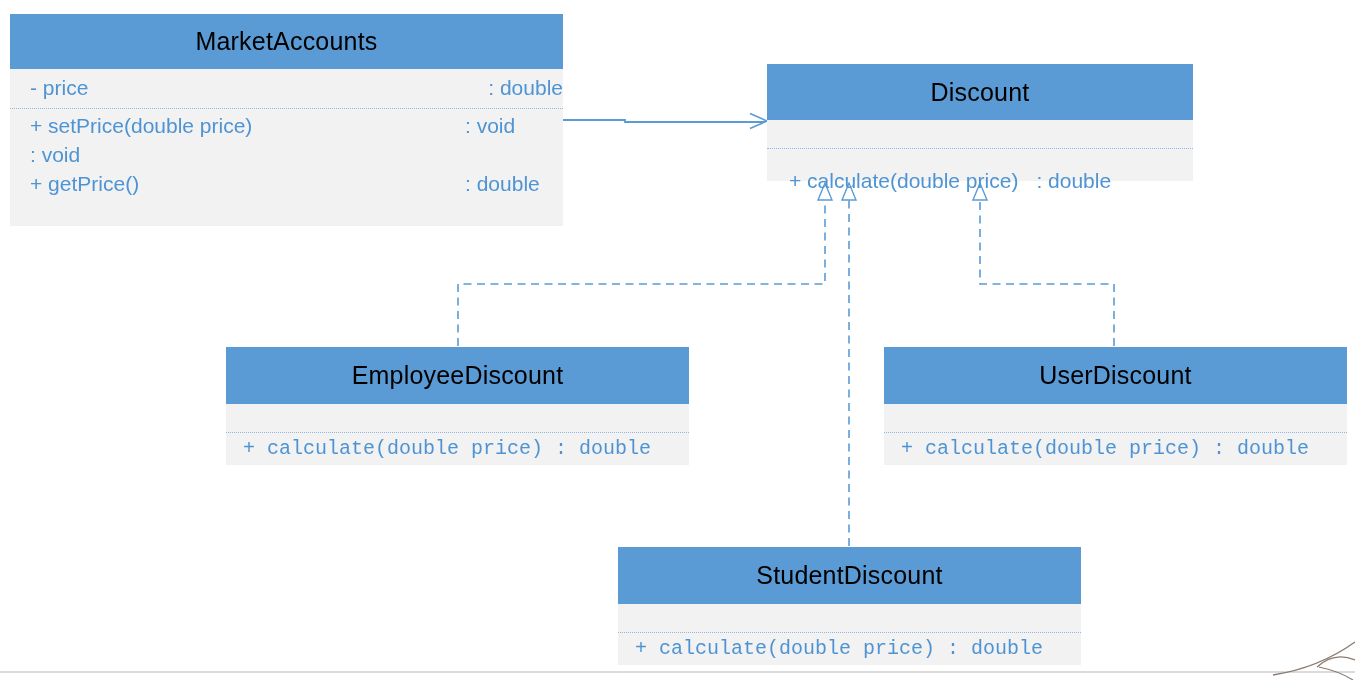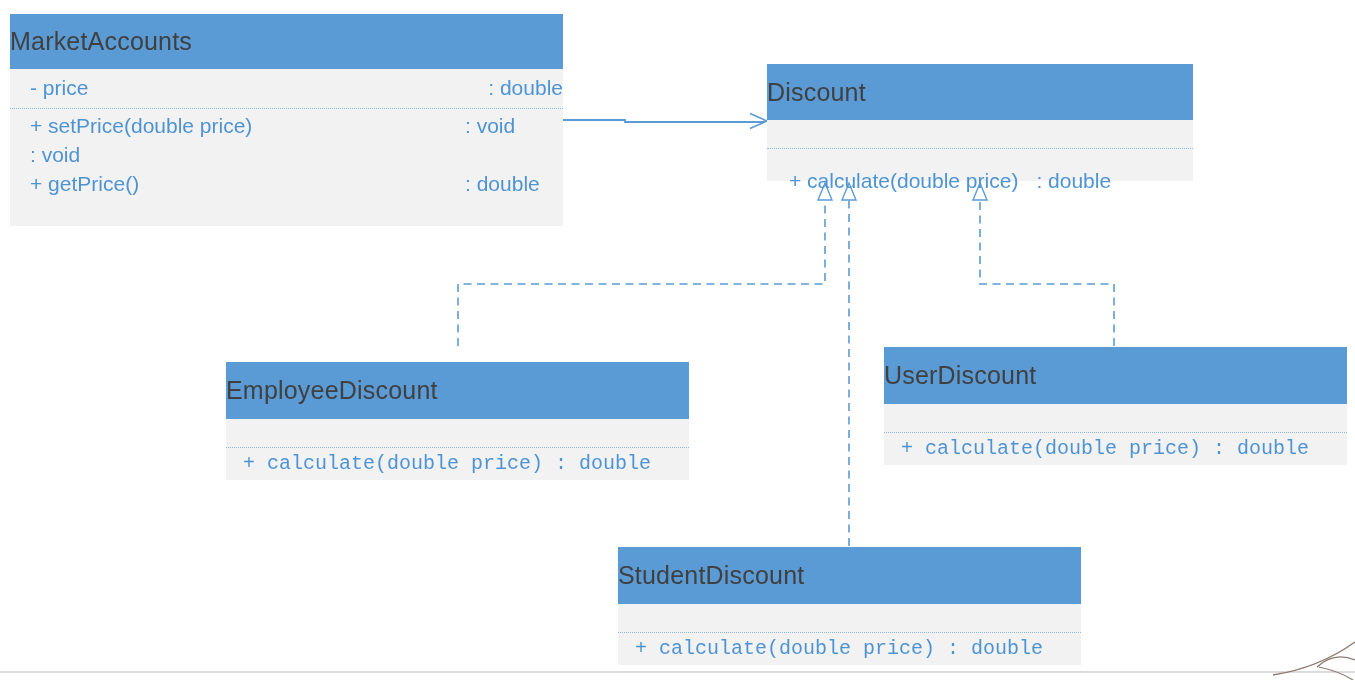--- a/index.html
+++ b/index.html
@@ -20,26 +20,26 @@
     pointer-events: none;
   }
 
   
   .uml-class {
     position: absolute;
     box-sizing: border-box;
   }
   .cls-header {
     background: #5B9BD5;
-    color: #404040;
+    color: #000000;
     text-align: center;
     font-size: 25px;
     display: flex;
     align-items: center;
-    justify-content: flex-start;
+    justify-content: center;
     letter-spacing: 0.2px;
   }
   .cls-body {
     background: #F2F2F2;
     color: #4E94D4;
     font-size: 21px;
   }
   .sep-line { border-top: 1px dotted #8FB8E0; height: 0; }
 
   
@@ -133,21 +133,21 @@
     <div class="cls-body" style="height:61px;">
       <div class="d-attrs"></div>
       <div class="sep-line"></div>
       <div class="d-method">
         <span class="sig">+ calculate(double price)</span>
         <span class="ret">: double</span>
       </div>
     </div>
   </div>
 
-  <div class="uml-class" style="left:226px; top:347px; width:463px; height:118px;margin-top:15px;">
+  <div class="uml-class" style="left:226px; top:347px; width:463px; height:118px;">
     <div class="cls-header" style="height:57px;">
       <span>EmployeeDiscount</span>
     </div>
     <div class="cls-body" style="height:61px;">
       <div class="sub-attrs"></div>
       <div class="sep-line"></div>
       <div class="sub-method">
         <span>+ calculate(double price) : double</span>
       </div>
     </div>

